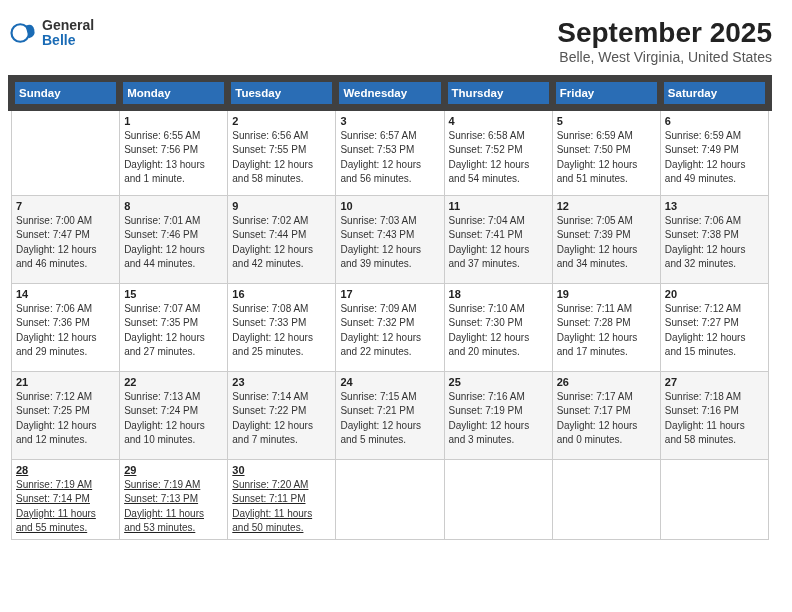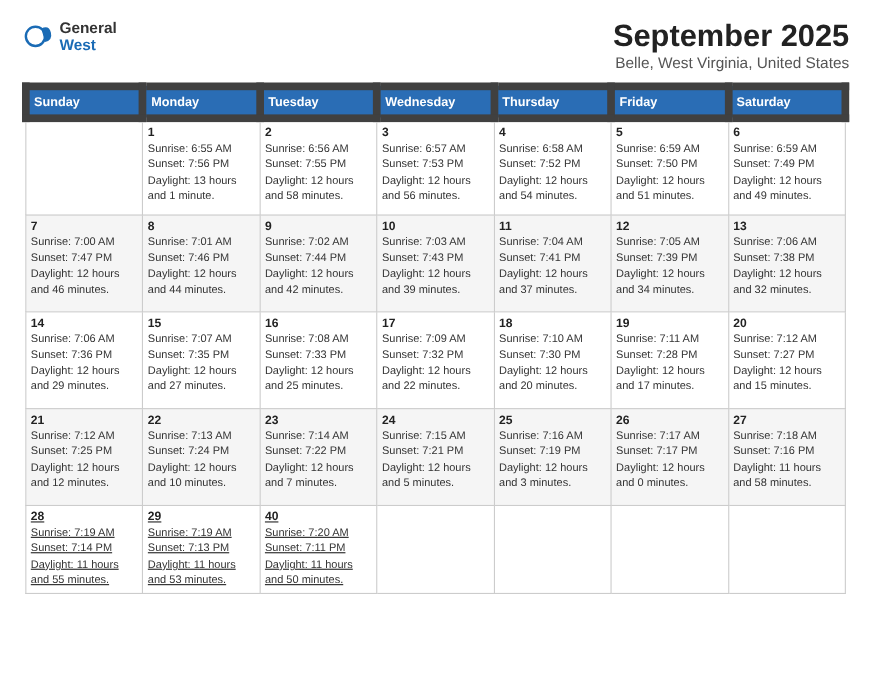--- a/index.html
+++ b/index.html
@@ -6,21 +6,21 @@
     body {
       width: 792px;
       height: 612px;
       font-family: Arial, sans-serif;
       background: #fff;
       overflow: hidden;
     }
     .page {
       width: 792px;
       height: 612px;
-      padding: 18px 20px 14px 20px;
+      padding: 18px 20px 14px 8px;
       display: flex;
       flex-direction: column;
     }
     .header {
       display: flex;
       justify-content: space-between;
       align-items: flex-start;
       margin-bottom: 10px;
     }
     .logo {
@@ -109,21 +109,21 @@
 
 <div class="page">
   <div class="header">
     <div class="logo">
       <svg class="logo-icon" viewBox="0 0 32 32" xmlns="http://www.w3.org/2000/svg">
         <circle cx="14" cy="16" r="10" fill="none" stroke="#1a6bb5" stroke-width="2.5"></circle>
         <path d="M20 8 Q28 4 30 12 Q32 20 24 22" fill="#1a6bb5"></path>
       </svg>
       <div class="logo-text">
         <span>General</span>
-        <span>West</span>
+        <span>Belle</span>
       </div>
     </div>
     <div class="title-block">
       <h1>September 2025</h1>
       <h2>Belle, West Virginia, United States</h2>
     </div>
   </div>
 
   <table>
     <thead>
@@ -258,21 +258,21 @@
         <tr>
           <td>
             <span class="day-num">28</span>
             <div class="cell-text">Sunrise: 7:19 AM<br>Sunset: 7:14 PM<br>Daylight: 11 hours and 55 minutes.</div>
           </td>
           <td>
             <span class="day-num">29</span>
             <div class="cell-text">Sunrise: 7:19 AM<br>Sunset: 7:13 PM<br>Daylight: 11 hours and 53 minutes.</div>
           </td>
           <td>
-            <span class="day-num">40</span>
+            <span class="day-num">30</span>
             <div class="cell-text">Sunrise: 7:20 AM<br>Sunset: 7:11 PM<br>Daylight: 11 hours and 50 minutes.</div>
           </td>
           <td class="empty-cell"></td>
           <td class="empty-cell"></td>
           <td class="empty-cell"></td>
           <td class="empty-cell"></td>
         </tr>
       </tbody>
   </table>
 </div>

